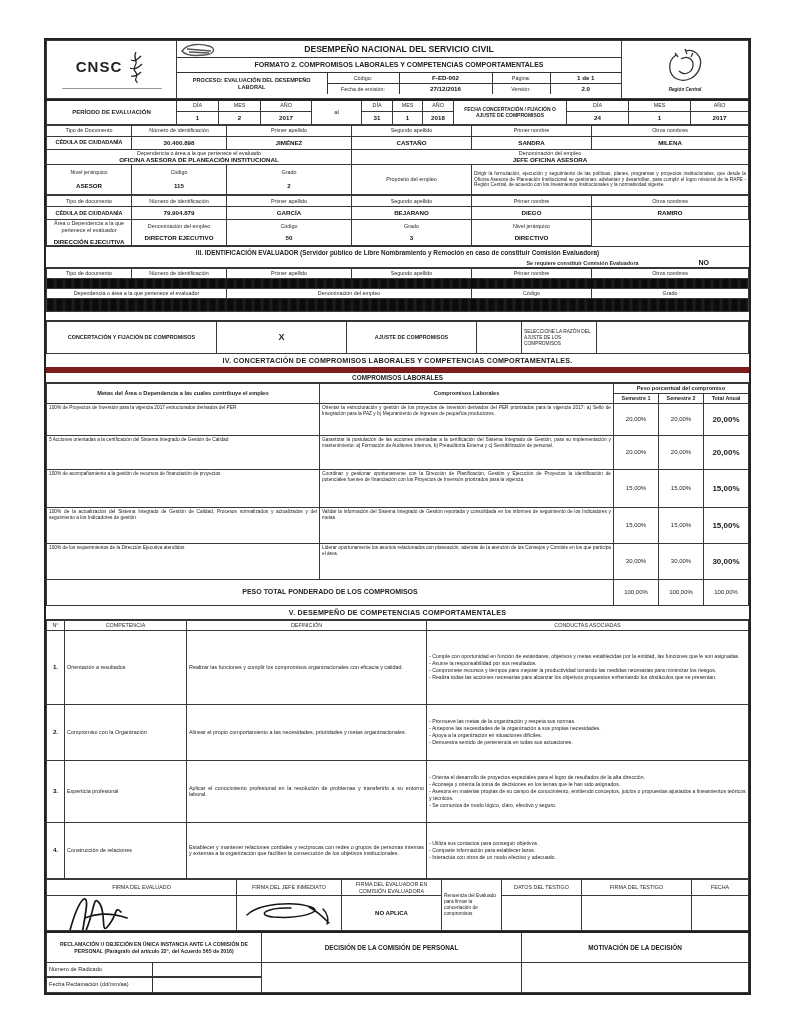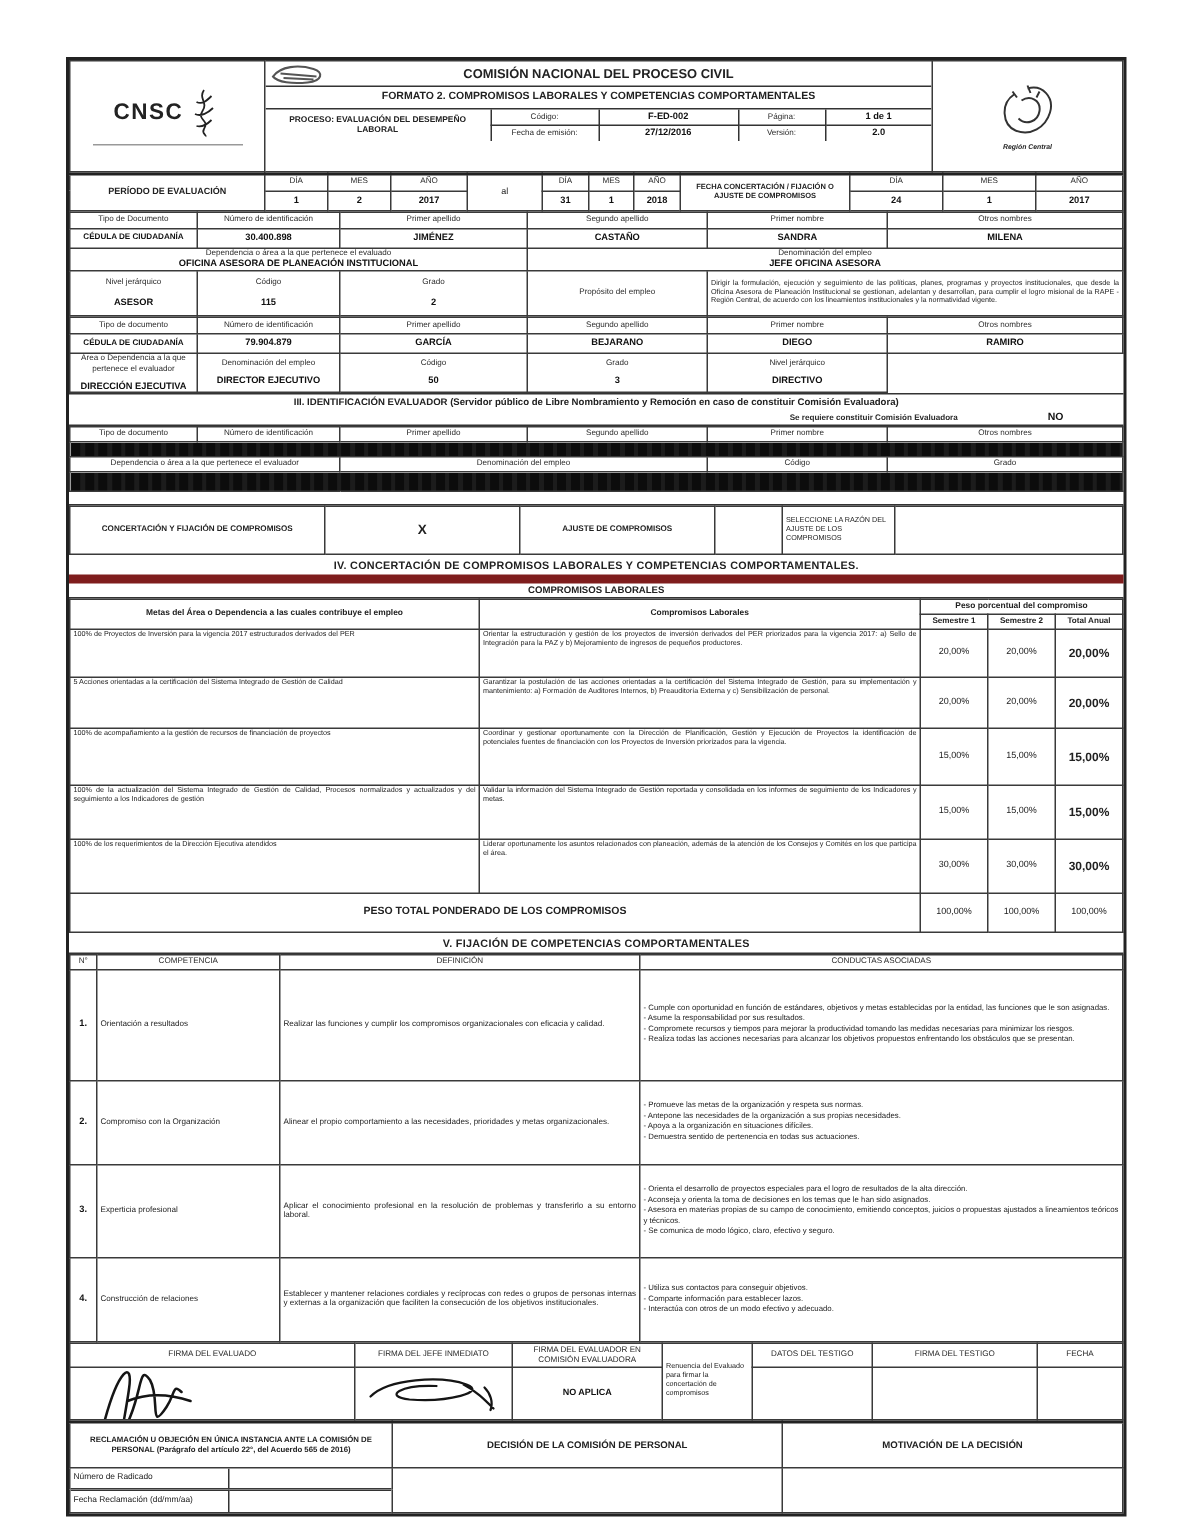--- a/index.html
+++ b/index.html
@@ -30,35 +30,35 @@
   svg{display:block}
 </style>
 </head>
 <body>
 
 <div class="form scan">
 
   <table>
     <tbody>
         <tr>
-      <td style="width:130px;height:74px" class="logocell">
+      <td style="width:130px;height:58px" class="logocell">
         <div style="display:flex;align-items:center;justify-content:center;gap:3px">
           <span style="font-size:15px;font-weight:bold;letter-spacing:1px">CNSC</span>
           <svg width="22" height="34" viewBox="0 0 22 34">
                 <path d="M11 2 C 7 8, 14 10, 10 16 C 6 22, 15 22, 11 28 C 9 31, 13 32, 12 33 M6 10 C 10 12, 13 9, 16 6 M5 18 C 9 20, 14 17, 17 14 M6 26 C 10 27, 14 24, 16 22" fill="none" stroke="#222" stroke-width="1.2"></path>
               </svg>
         </div>
         <div style="height:3px;border-bottom:1px solid #999;width:80%;margin:2px auto 0"></div>
       </td>
       <td style="width:445px;padding:0;vertical-align:top">
         <div style="position:relative">
           <svg width="40" height="16" viewBox="0 0 40 16" style="position:absolute;left:2px;top:1px">
                 <path d="M3 9 C 8 2, 20 1, 30 4 C 37 6, 36 12, 26 13 C 16 14, 6 13, 3 9 Z M8 7 l24 2 M10 10 l20 1" fill="none" stroke="#555" stroke-width="1.4"></path>
               </svg>
-          <div class="titlebar">COMISIÓN NACIONAL DEL PROCESO CIVIL</div>
+          <div class="titlebar">DESEMPEÑO NACIONAL DEL SERVICIO CIVIL</div>
           <div class="subtitlebar">FORMATO 2. COMPROMISOS LABORALES Y COMPETENCIAS COMPORTAMENTALES</div>
           <table class="noborder" style="table-layout:fixed">
             <tbody>
                   <tr>
               <td rowspan="2" style="width:150px;border-right:1px solid #333;text-align:center;font-size:5.6px;font-weight:bold">PROCESO: EVALUACIÓN DEL DESEMPEÑO LABORAL</td>
               <td style="width:72px;border-right:1px solid #333;border-bottom:1px solid #333" class="lbl">Código:</td>
               <td style="width:93px;border-right:1px solid #333;border-bottom:1px solid #333" class="val">F-ED-002</td>
               <td style="width:58px;border-right:1px solid #333;border-bottom:1px solid #333" class="lbl">Página:</td>
               <td style="border-bottom:1px solid #333" class="val">1 de 1</td>
             </tr>
@@ -298,21 +298,21 @@
     </tr>
     <tr>
       <td colspan="2" style="height:26px;text-align:center;font-weight:bold;font-size:7px">PESO TOTAL PONDERADO DE LOS COMPROMISOS</td>
       <td class="pct">100,00%</td>
       <td class="pct">100,00%</td>
       <td class="pct">100,00%</td>
     </tr>
   </tbody>
     </table>
 
-  <div class="sec" style="border-bottom:1px solid #333">V. FIJACIÓN DE COMPETENCIAS COMPORTAMENTALES</div>
+  <div class="sec" style="border-bottom:1px solid #333">V. DESEMPEÑO DE COMPETENCIAS COMPORTAMENTALES</div>
   <table>
     <tbody>
         <tr>
       <td style="width:18px;height:9px" class="lbl">N°</td>
       <td style="width:122px" class="lbl">COMPETENCIA</td>
       <td style="width:240px" class="lbl">DEFINICIÓN</td>
       <td class="lbl">CONDUCTAS ASOCIADAS</td>
     </tr>
     <tr>
       <td class="val" style="height:74px">1.</td>

